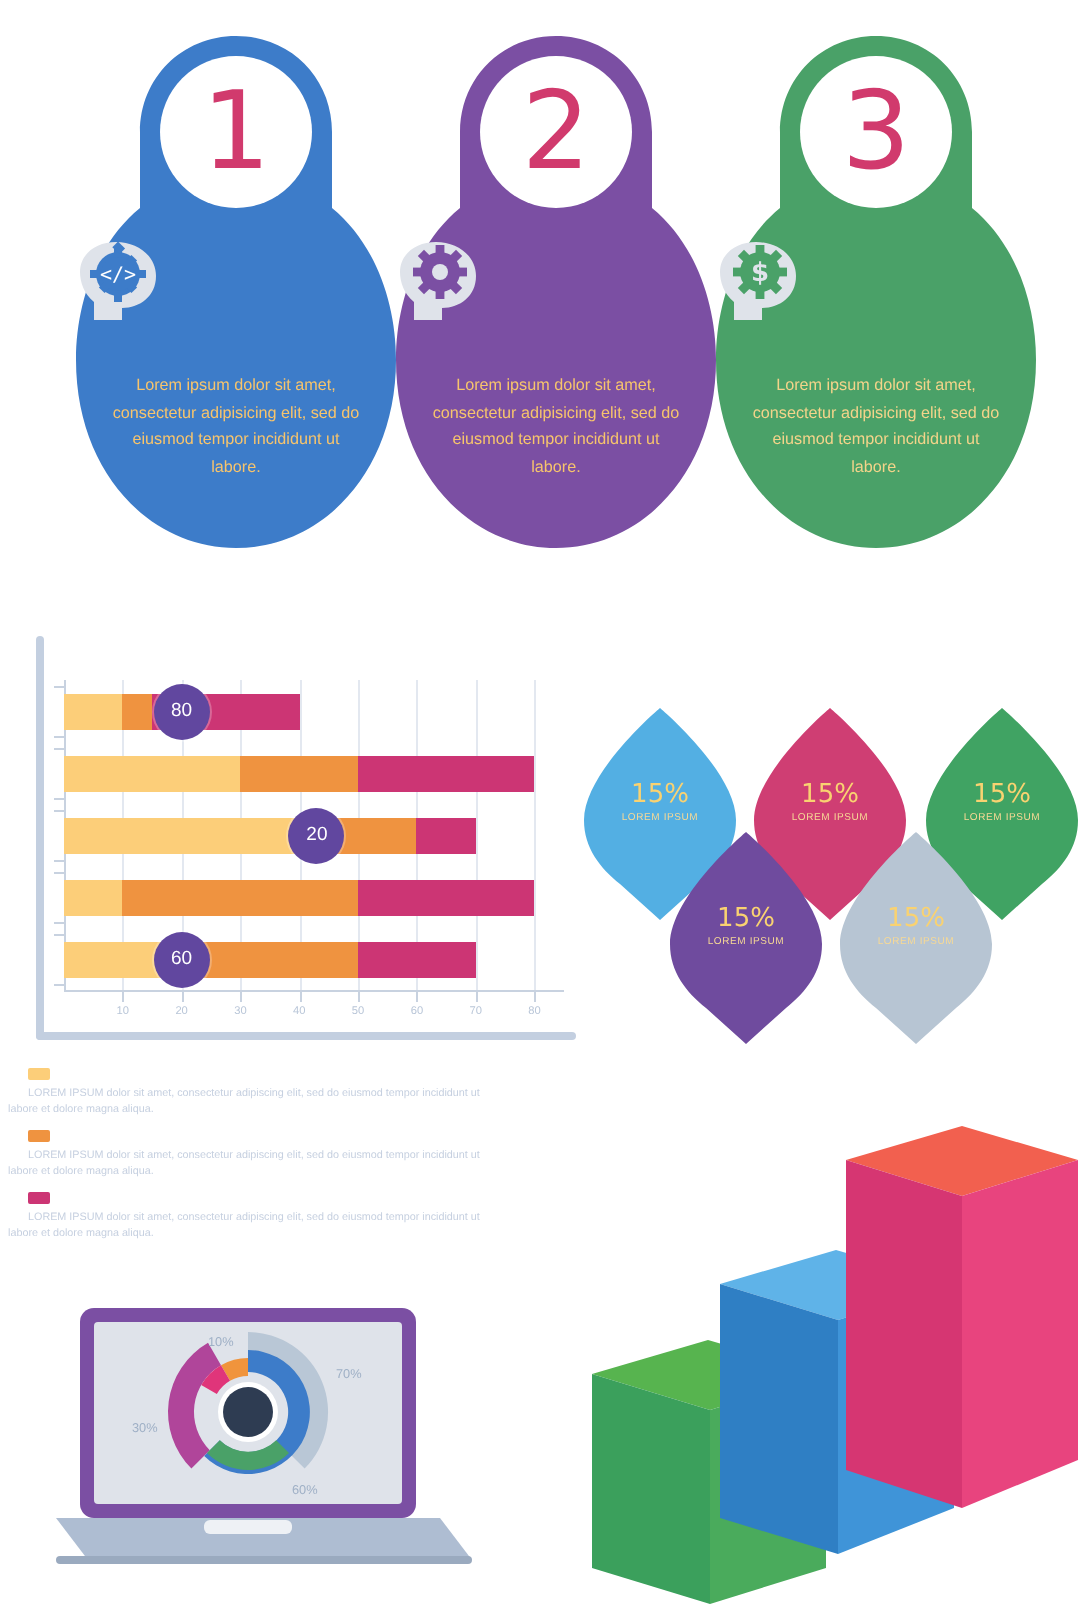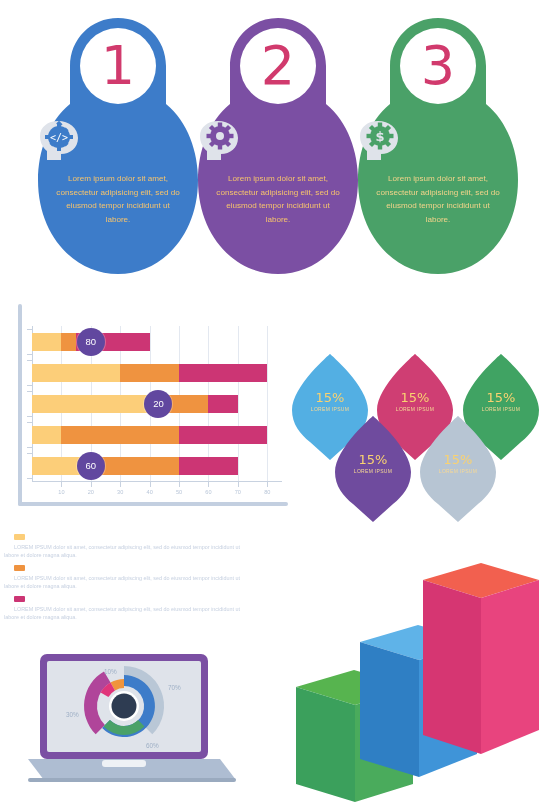--- a/index.html
+++ b/index.html
@@ -16,27 +16,27 @@
   .bulb-2{left:198px;}
   .bulb-3{left:358px;}
   .bulb svg{position:absolute;left:0;top:0;}
   .bulb-num{
     position:absolute;top:22px;left:0;width:160px;text-align:center;
     font-size:54px;line-height:64px;color:#d13a6d;font-weight:400;
     font-family:"DejaVu Sans",sans-serif;
   }
   .bulb-icon{position:absolute;top:108px;left:0;width:160px;text-align:center;}
   .bulb-text{
-    position:absolute;top:160px;left:16px;width:128px;text-align:center;
+    position:absolute;top:174px;left:16px;width:128px;text-align:center;
     font-size:8.1px;line-height:13.6px;color:#f7c46c;
   }
   .bulb-3 .bulb-text{color:#f3d48a;}
 
   
-  .barchart{position:absolute;left:0px;top:304px;width:292px;height:212px;}
+  .barchart{position:absolute;left:0px;top:318px;width:292px;height:212px;}
   .frame-v{position:absolute;left:18px;top:0px;width:4px;height:202px;
     background:#c3cfe0;border-radius:2px;}
   .frame-h{position:absolute;left:18px;top:198px;width:270px;height:4px;
     background:#c3cfe0;border-radius:2px;}
   .plot{position:absolute;left:32px;top:22px;width:250px;height:155px;}
   .gridline{position:absolute;top:0;width:1px;height:155px;background:#e3e8f0;}
   .tick-l{position:absolute;left:-5px;width:6px;height:1px;background:#c8d2e0;}
   .axis-base{position:absolute;left:0;top:0;width:1px;height:155px;background:#c8d2e0;}
   .axis-bottom{position:absolute;left:0;top:155px;width:250px;height:1px;background:#c8d2e0;}
   .tick-b{position:absolute;top:155px;width:1px;height:6px;background:#c8d2e0;}

